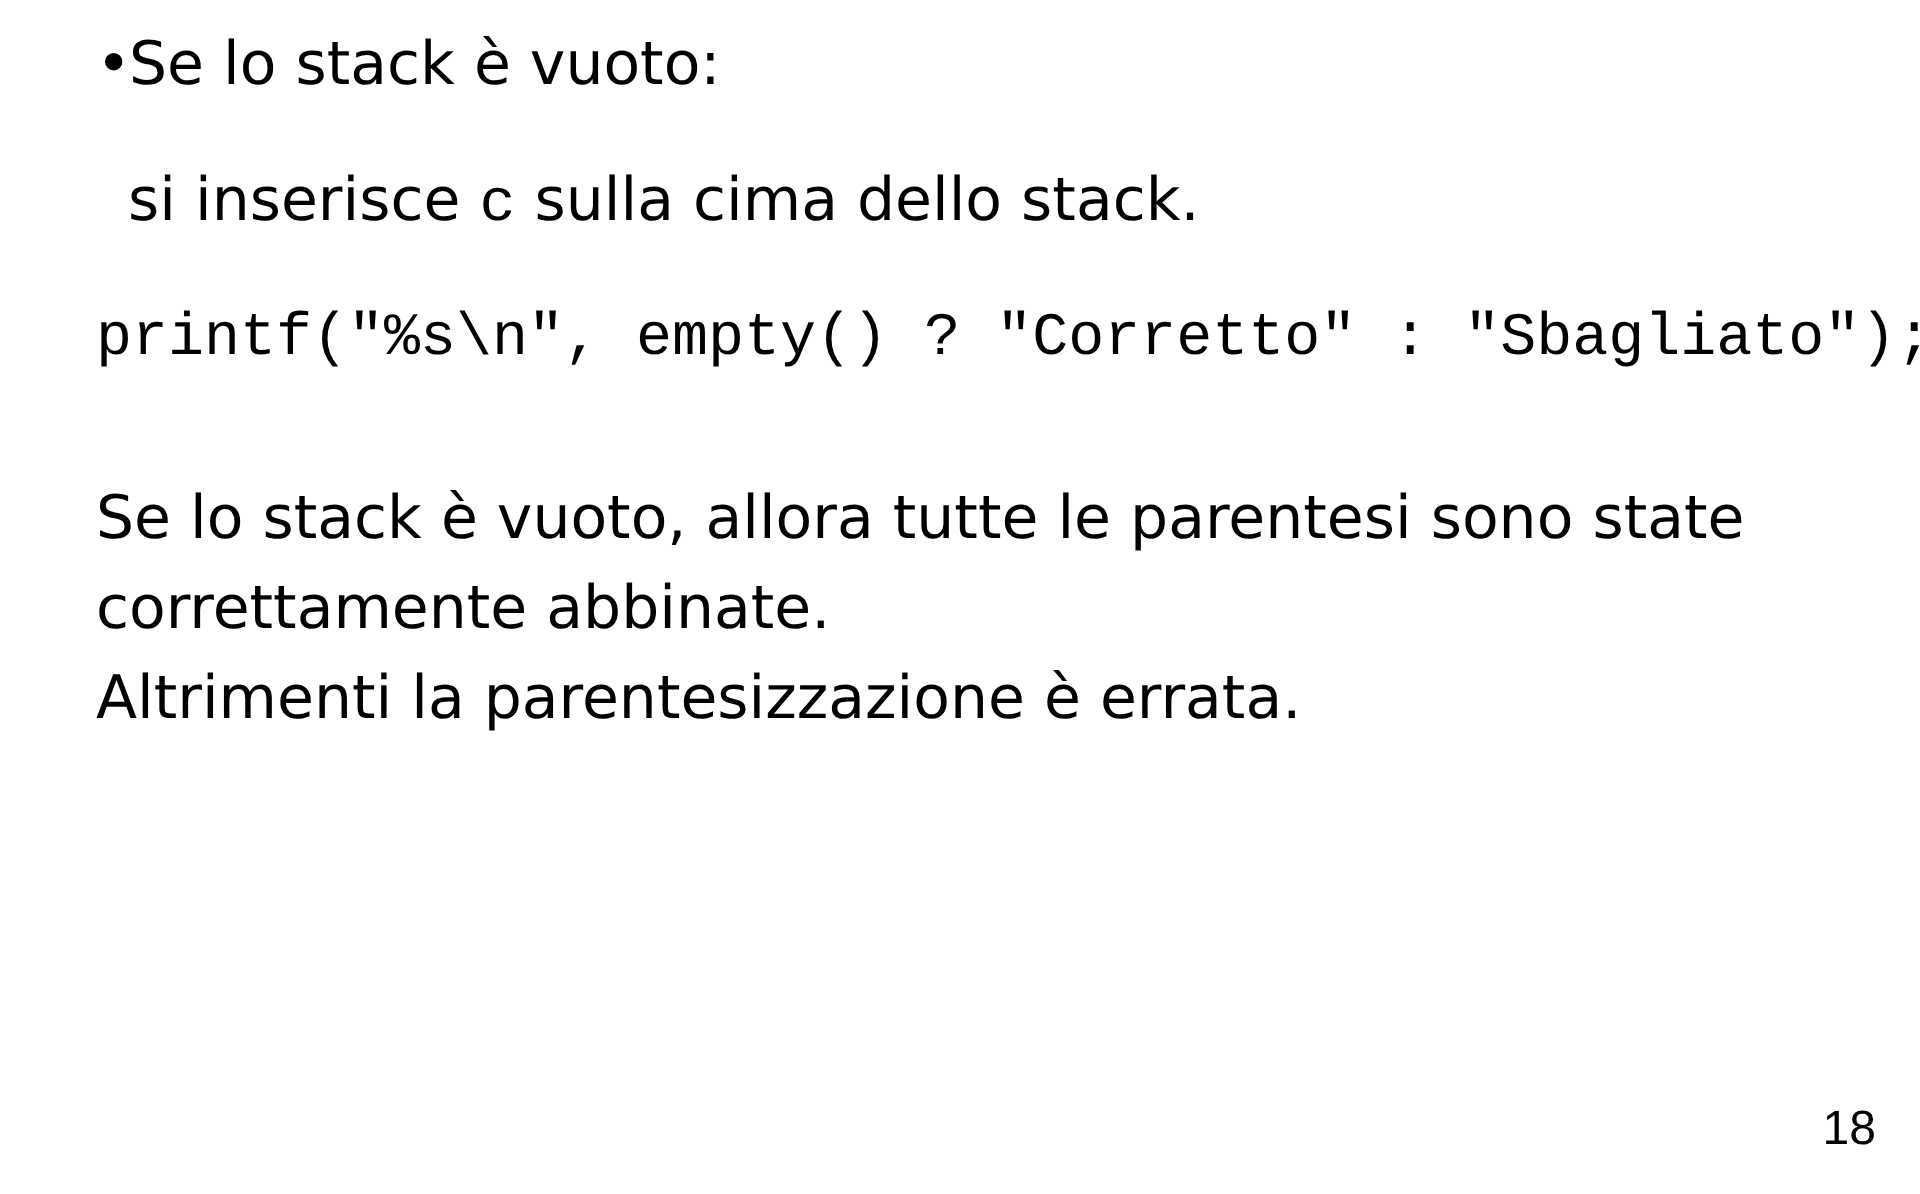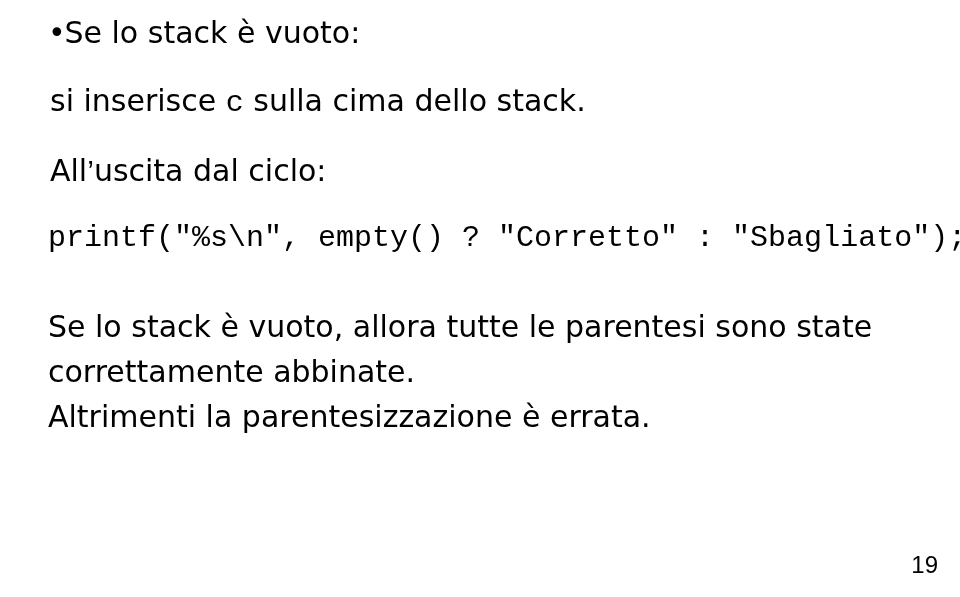--- a/index.html
+++ b/index.html
@@ -34,21 +34,21 @@
   .code-line {
     font-family: "Courier New", Courier, monospace;
     font-size: 30px;
     line-height: 1.25;
     margin: 0 0 34px 0;
     white-space: pre;
   }
   .body-line {
     font-size: 30px;
     line-height: 1.25;
-    margin: 0 0 30px 2px;
+    margin: 0 0 30px 16px;
   }
   .apostrophe {
     font-family: Arial, sans-serif;
   }
   .para2 {
     font-size: 30px;
     line-height: 1.5;
     margin: 28px 0 0 0;
   }
   .page-num {
@@ -66,24 +66,21 @@
 
   <p class="bullet-line">
     <span class="bullet-dot">•</span><span>Se lo stack è vuoto:</span>
   </p>
 
 
   <p class="body-line">
     <span>si inserisce </span><span class="code-inline">c</span><span> sulla cima dello stack.</span>
   </p>
 
-  <p class="body-line">
-    <span>All</span><span class="apostrophe">’</span><span>uscita dal ciclo:</span>
-  </p>
 
   <p class="code-line">printf("%s\n", empty() ? "Corretto" : "Sbagliato");</p>
 
   <p class="para2" style="white-space: pre-line; margin-top: 47px;">Se lo stack è vuoto, allora tutte le parentesi sono state correttamente abbinate.
 Altrimenti la parentesizzazione è errata.</p>
 
-  <div class="page-num">19</div>
+  <div class="page-num">18</div>
 
 </div>
 
 </body></html>

